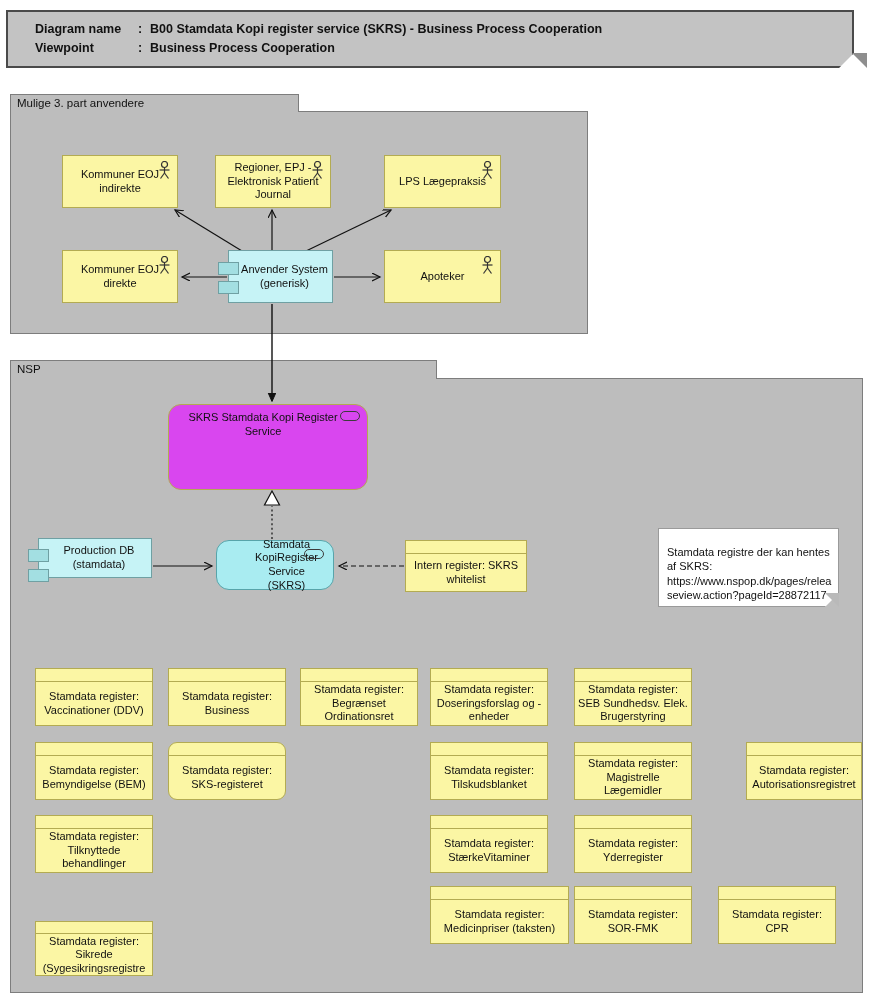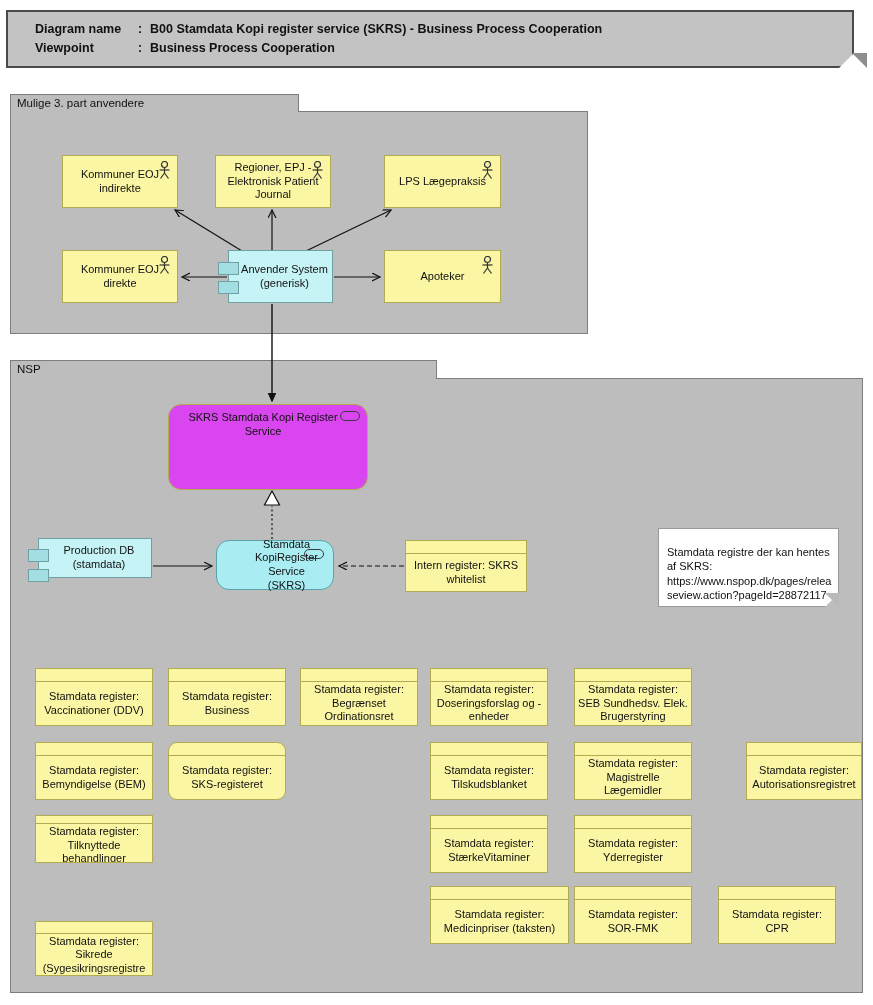--- a/index.html
+++ b/index.html
@@ -265,21 +265,21 @@
         <span>Stamdata register: Magistrelle Lægemidler</span>
       </div>
     </div>
   <div class="shape biz-object" style="left:718px;top:742px;width:116px;height:58px;margin-left:28px;">
       <div class="obj-head"></div>
       <div class="obj-body">
         <span>Stamdata register: Autorisationsregistret</span>
       </div>
     </div>
 
-  <div class="shape biz-object" style="left:35px;top:815px;width:118px;height:48px;">
+  <div class="shape biz-object" style="left:35px;top:815px;width:118px;height:58px;">
       <div class="obj-head"></div>
       <div class="obj-body">
         <span>Stamdata register: Tilknyttede behandlinger</span>
       </div>
     </div>
   <div class="shape biz-object" style="left:430px;top:815px;width:118px;height:58px;">
       <div class="obj-head"></div>
       <div class="obj-body">
         <span>Stamdata register: StærkeVitaminer</span>
       </div>

